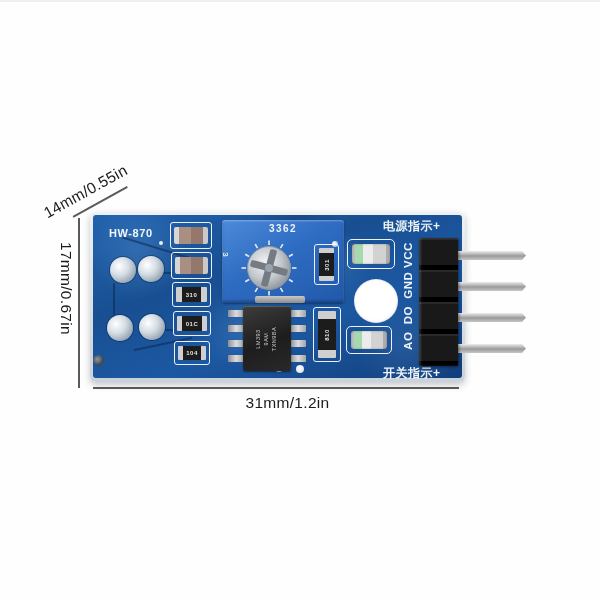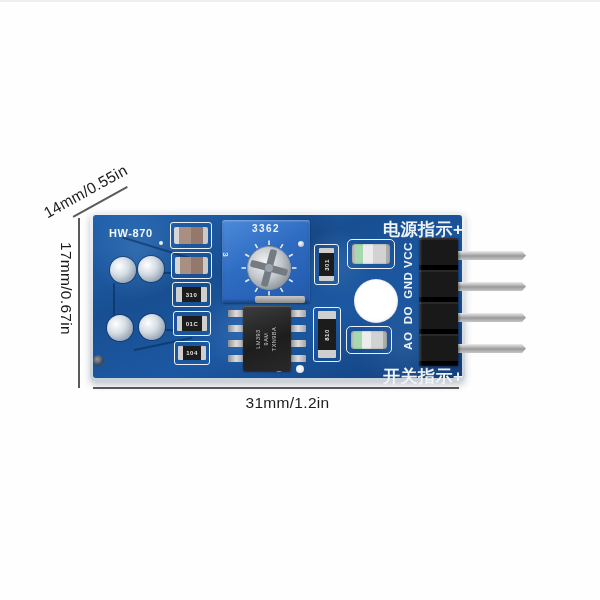--- a/index.html
+++ b/index.html
@@ -56,40 +56,40 @@
     color:#e8e8e8;font-size:6px;font-weight:bold;letter-spacing:.5px;}
   .smd-cap{position:absolute;left:3px;right:3px;top:4px;bottom:4px;border-radius:2px;
     background:linear-gradient(90deg,#d6d6d6 0 16%,#a98e82 16% 50%,#95786c 50% 84%,#c9c9c9 84%);}
   .smd-res-v{position:absolute;left:4px;right:4px;top:3px;bottom:3px;border-radius:1px;
     background:linear-gradient(180deg,#cfcfcf 0 16%,#1c1c1c 16% 84%,#cfcfcf 84%);
     display:flex;align-items:center;justify-content:center;}
   .smd-res-v span{transform:rotate(-90deg);color:#e8e8e8;font-size:6px;font-weight:bold;letter-spacing:.5px;}
 
   .pot{position:absolute;left:129px;top:5px;width:88px;height:83px;border-radius:3px;
     background:linear-gradient(150deg,#4d8ada,#2e6cc2 45%,#2159ab);
-    box-shadow:inset 0 1px 2px rgba(255,255,255,.35),inset 0 -2px 3px rgba(0,20,50,.4),0 1px 2px rgba(0,10,30,.4);}
+    box-shadow:inset 0 1px 2px rgba(255,255,255,.35),inset 0 -2px 3px rgba(0,20,50,.4),0 1px 2px rgba(0,10,30,.4);padding-left:34px;}
   .pot-top-label{position:absolute;left:0;top:3px;width:100%;text-align:center;
     color:#eef3f8;font-size:10px;font-weight:bold;letter-spacing:1.5px;}
   .pot-side-label{position:absolute;left:1px;top:30px;color:#e8eef5;font-size:8px;font-weight:bold;
     transform:rotate(90deg);}
   .pot-mark-dot{position:absolute;right:6px;top:21px;width:6px;height:6px;border-radius:50%;
     background:radial-gradient(circle at 35% 35%,#fff,#b9c2cc 70%);}
   .pot-strip{position:absolute;left:33px;top:76px;width:50px;height:7px;border-radius:2px;
     background:linear-gradient(180deg,#c9c9c9,#8b8b8b);}
 
   .chip-body{position:absolute;left:150px;top:91px;width:48px;height:65px;border-radius:2px;
     background:linear-gradient(160deg,#3d3d3d,#1d1d1d 55%,#292929);
     box-shadow:inset 0 1px 1px rgba(255,255,255,.2),0 1px 2px rgba(0,0,0,.5);}
   .chip-text{position:absolute;left:144px;top:112px;width:60px;height:24px;
     transform:rotate(-90deg);display:flex;flex-direction:column;align-items:center;justify-content:center;
     color:#c9c9c9;font-size:5.5px;line-height:1.45;letter-spacing:.5px;}
   .chip-leg{position:absolute;width:16px;height:7px;border-radius:1px;
     background:linear-gradient(90deg,#8f8f8f,#dcdcdc 50%,#a5a5a5);}
 
-  .cn-label{position:absolute;color:#eef3f8;font-size:17px;font-weight:bold;letter-spacing:.5px;white-space:pre;padding-left:42px;}
+  .cn-label{position:absolute;color:#eef3f8;font-size:12px;font-weight:bold;letter-spacing:.5px;white-space:pre;padding-left:42px;}
   .led-box{position:absolute;border:1.5px solid rgba(255,255,255,.92);border-radius:5px;}
   .led-body{position:absolute;left:4px;right:4px;top:4px;bottom:4px;border-radius:3px;
     background:linear-gradient(90deg,#bcbcbc 0 8%,#a6d9ae 8% 30%,#ececec 30% 55%,#d2d2d2 55% 90%,#adadad 90%);
     box-shadow:inset 0 0 2px rgba(0,0,0,.35);}
   .hole{position:absolute;left:261px;top:64px;width:44px;height:44px;border-radius:50%;
     background:radial-gradient(circle at 45% 40%,#ffffff 60%,#eef2f5);
     box-shadow:inset 0 0 2px rgba(90,110,140,.4);}
 
   .pin-labels{position:absolute;left:259px;top:74px;width:114px;height:14px;
     transform:rotate(-90deg);transform-origin:center;text-align:center;

